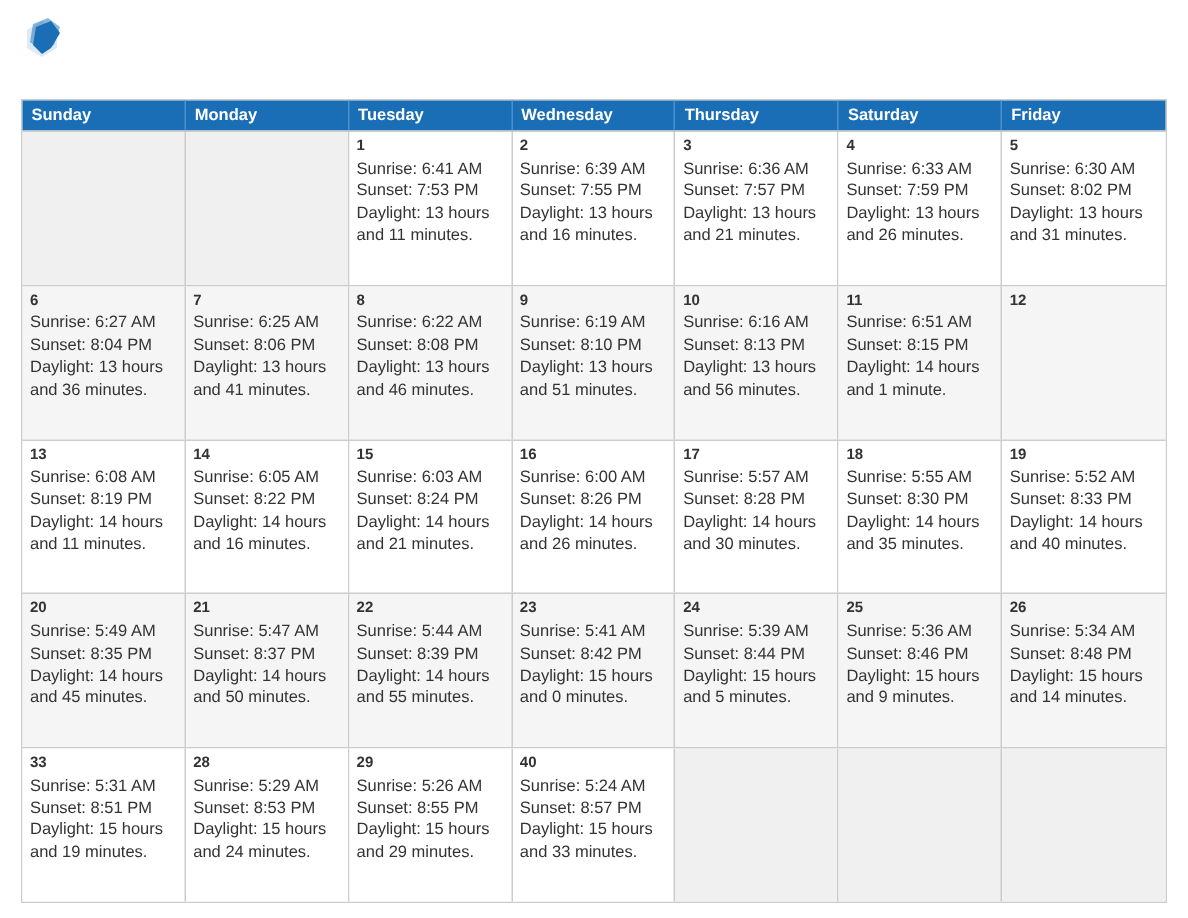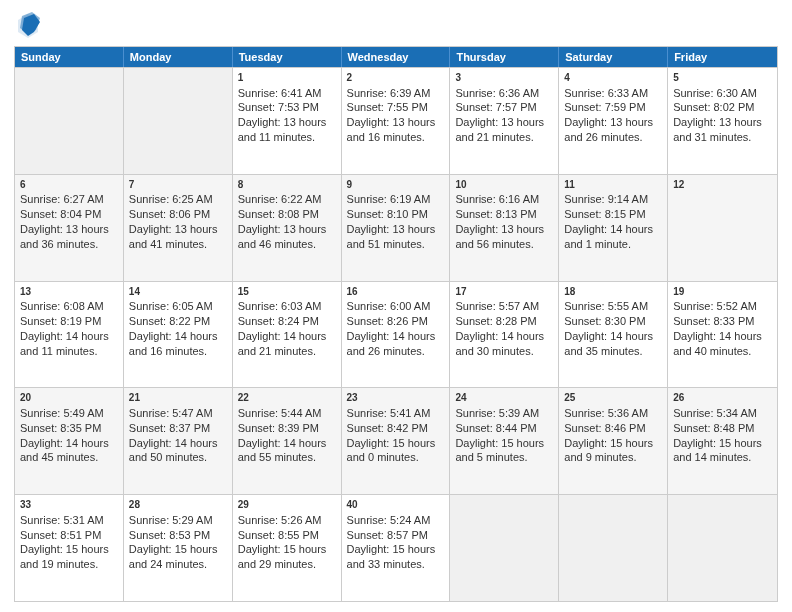--- a/index.html
+++ b/index.html
@@ -9,20 +9,21 @@
       font-family: Arial, sans-serif;
       background: #fff;
       overflow: hidden;
     }
     .page {
       width: 792px;
       height: 612px;
       padding: 10px 14px;
       display: flex;
       flex-direction: column;
+      gap: 20px;
     }
     .header {
       display: flex;
       justify-content: space-between;
       align-items: flex-start;
       margin-bottom: 8px;
     }
     .logo {
       display: flex;
       align-items: center;
@@ -203,21 +204,21 @@
 Daylight: 13 hours and 51 minutes.</div>
           </div>
           <div class="cal-cell">
             <span class="day-num">10</span>
             <div class="day-info">Sunrise: 6:16 AM
 Sunset: 8:13 PM
 Daylight: 13 hours and 56 minutes.</div>
           </div>
           <div class="cal-cell">
             <span class="day-num">11</span>
-            <div class="day-info">Sunrise: 9:14 AM
+            <div class="day-info">Sunrise: 6:51 AM
 Sunset: 8:15 PM
 Daylight: 14 hours and 1 minute.</div>
           </div>
           <div class="cal-cell">
             <span class="day-num">12</span>
           </div>
         </div>
         <div class="cal-row">
           <div class="cal-cell">
             <span class="day-num">13</span>

